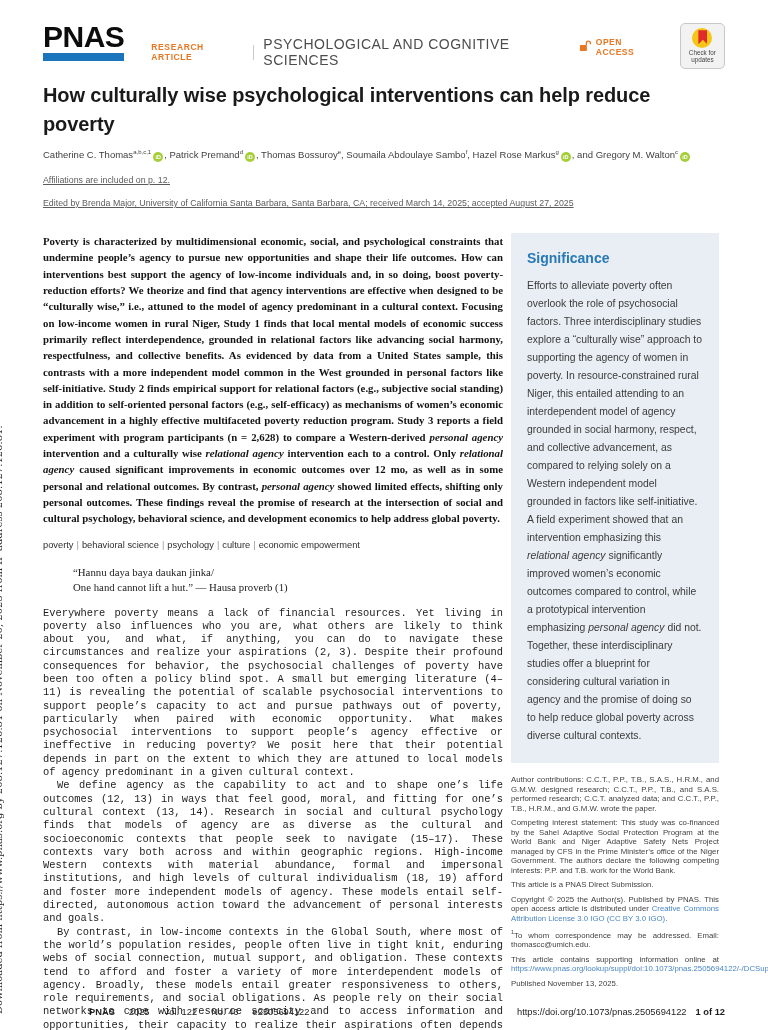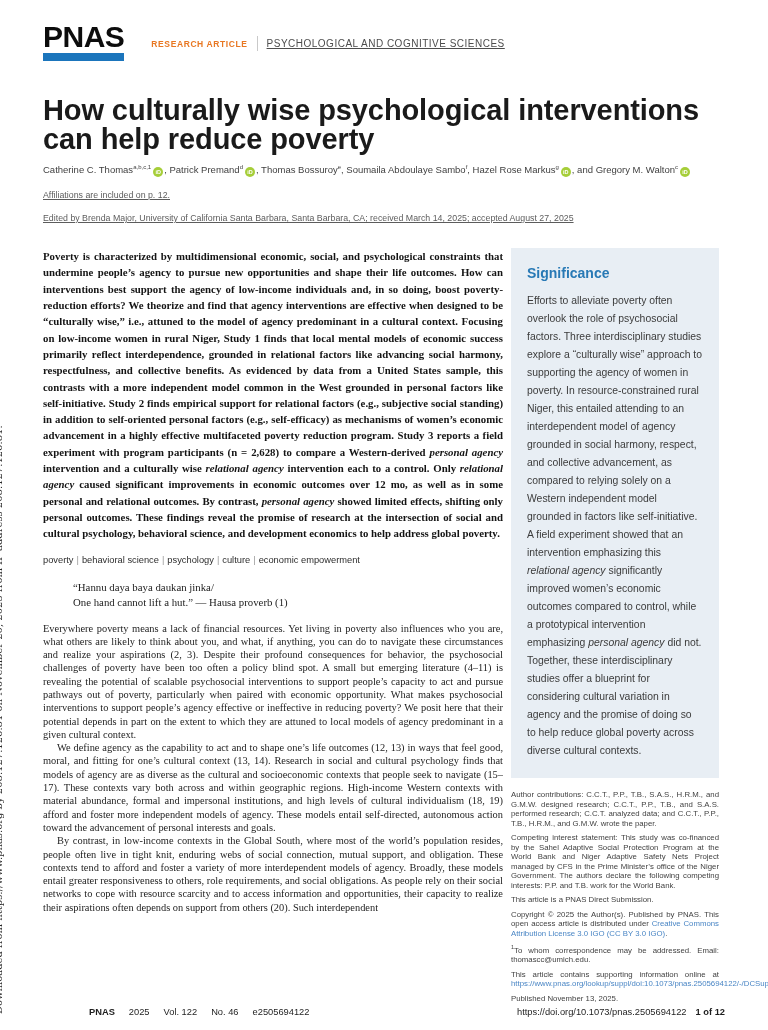--- a/index.html
+++ b/index.html
@@ -10,51 +10,51 @@
   .content { position:absolute; left:43px; right:43px; top:0; }
 
   
   .hdr { display:flex; align-items:flex-start; margin-top:23px; }
   .logo-block { display:inline-block; }
   .logo-text { font-size:30px; font-weight:800; letter-spacing:-0.5px; color:#0c0c0c; line-height:28px; font-family:"Liberation Sans", sans-serif; }
   .logo-bar { height:8px; background:#1b75bc; margin-top:2px; }
   .hdr-mid { display:flex; align-items:center; gap:9px; margin-left:27px; margin-top:13px; }
   .article-type { color:#e87722; font-weight:700; font-size:8.5px; letter-spacing:0.6px; }
   .hdr-divider { width:1px; height:15px; background:#c9c9c9; }
-  .section-label { color:#4d4d4d; font-size:10px; letter-spacing:0.5px;text-decoration:underline; }
+  .section-label { color:#4d4d4d; font-size:14px; letter-spacing:0.5px; }
   .hdr-right { margin-left:auto; display:flex; align-items:flex-start; }
   .oa-group { display:flex; align-items:center; gap:5px; margin-top:14px; }
   .oa-label { color:#e87722; font-weight:700; font-size:8.5px; letter-spacing:0.5px; }
   .check-badge { margin-left:20px; width:47px; height:46px; border:1px solid #c8c8c8; border-radius:5px;
     background:#f2f2f2; display:flex; flex-direction:column; align-items:center; justify-content:center; gap:2px; cursor:pointer; }
   .check-circle { width:20px; height:20px; border-radius:50%; background:#f5c518; position:relative; }
   .check-bookmark { position:absolute; left:6px; top:2px; width:9px; height:14px; background:#e02b2b;
     clip-path:polygon(0 0,100% 0,100% 100%,50% 68%,0 100%); }
   .check-text { font-size:6.3px; color:#444; line-height:6.8px; text-align:center; }
 
   
-  .title { margin-top:35px; font-size:29px; line-height:29px; font-weight:700; color:#1a1a1a; letter-spacing:-0.1px; }
+  .title { margin-top:12px; font-size:20px; line-height:29px; font-weight:700; color:#1a1a1a; letter-spacing:-0.1px; }
   .authors { margin-top:10px; font-size:9.5px; color:#3f3f3f; }
   .authors sup { font-size:6px; color:#3f3f3f; }
   .orcid { display:inline-flex; width:10px; height:10px; border-radius:50%; background:#a6ce39; color:#fff;
     font-size:5.5px; font-weight:700; align-items:center; justify-content:center; margin:0 1px 0 2px; vertical-align:-1px; cursor:pointer; }
   .meta-note { margin-top:13px; font-size:8.8px; color:#5c5c5c;text-decoration:underline; }
 
   
   .columns { display:flex; gap:8px; margin-top:25px; }
   .main-col { width:460px; }
   .side-col { width:208px; }
 
   .abstract { font-family:"Liberation Serif", serif; font-weight:700; font-size:10.8px; line-height:16.3px;
     text-align:justify; color:#141414; }
   .abstract em { font-style:italic; }
   .keywords { margin-top:13px; font-size:9.3px; color:#2e2e2e; }
   .kw-sep { color:#999; padding:0 3px; }
   .quote { margin-top:15px; margin-left:30px; font-family:"Liberation Serif", serif; font-size:10.8px; line-height:15px; color:#222; }
-  .body-p { font-family:Liberation Serif, serif; font-size:10.4px; line-height:13.3px; text-align:justify; color:#1d1d1d; }
+  .body-p { font-family:Liberation Mono, monospace; font-size:10.4px; line-height:13.3px; text-align:justify; color:#1d1d1d; }
   .body-p.first { margin-top:12px; }
   .body-p.indent { text-indent:14px; }
 
   
   .sig-box { background:#e8eef4; padding:17px 16px 18px; }
   .sig-title { color:#2879b5; font-size:14px; font-weight:700; margin-bottom:11px; }
   .sig-body { font-size:10.4px; line-height:18px; color:#3b3b3b; }
   .sig-body em { font-style:italic; }
 
   .notes { margin-top:12px; }
@@ -81,20 +81,37 @@
 
     <div class="hdr">
       <div class="logo-block">
         <div class="logo-text">PNAS</div>
         <div class="logo-bar"></div>
       </div>
       <div class="hdr-mid">
         <span class="article-type">RESEARCH ARTICLE</span>
         <span class="hdr-divider"></span>
         <span class="section-label">PSYCHOLOGICAL AND COGNITIVE SCIENCES</span>
+      </div>
+      <div class="hdr-right">
+        <div class="oa-group">
+          <span>
+            <svg width="12" height="12" viewBox="0 0 13 13">
+              <rect x="1" y="5.5" width="7.5" height="6.5" rx="0.8" fill="#e87722"></rect>
+              <path d="M8 5.5 V3.4 a2.2 2.2 0 0 1 4.4 0 V4.6" stroke="#e87722" stroke-width="1.5" fill="none"></path>
+            </svg>
+          </span>
+          <span class="oa-label">OPEN ACCESS</span>
+        </div>
+        <div class="check-badge">
+          <div class="check-circle">
+            <div class="check-bookmark"></div>
+          </div>
+          <div class="check-text">Check for updates</div>
+        </div>
       </div>
     </div>
 
     <h1 class="title">How culturally wise psychological interventions can help reduce poverty</h1>
 
     <div class="authors"><span><span>Catherine C. Thomas</span><sup>a,b,c,1</sup><span class="orcid">iD</span><span>, </span></span><span><span>Patrick Premand</span><sup>d</sup><span class="orcid">iD</span><span>, </span></span><span><span>Thomas Bossuroy</span><sup>e</sup><span>, </span></span><span><span>Soumaila Abdoulaye Sambo</span><sup>f</sup><span>, </span></span><span><span>Hazel Rose Markus</span><sup>g</sup><span class="orcid">iD</span><span>, and </span></span><span><span>Gregory M. Walton</span><sup>c</sup><span class="orcid">iD</span></span></div>
 
     <div class="meta-note">Affiliations are included on p. 12.</div>
     <div class="meta-note">Edited by Brenda Major, University of California Santa Barbara, Santa Barbara, CA; received March 14, 2025; accepted August 27, 2025</div>
 

